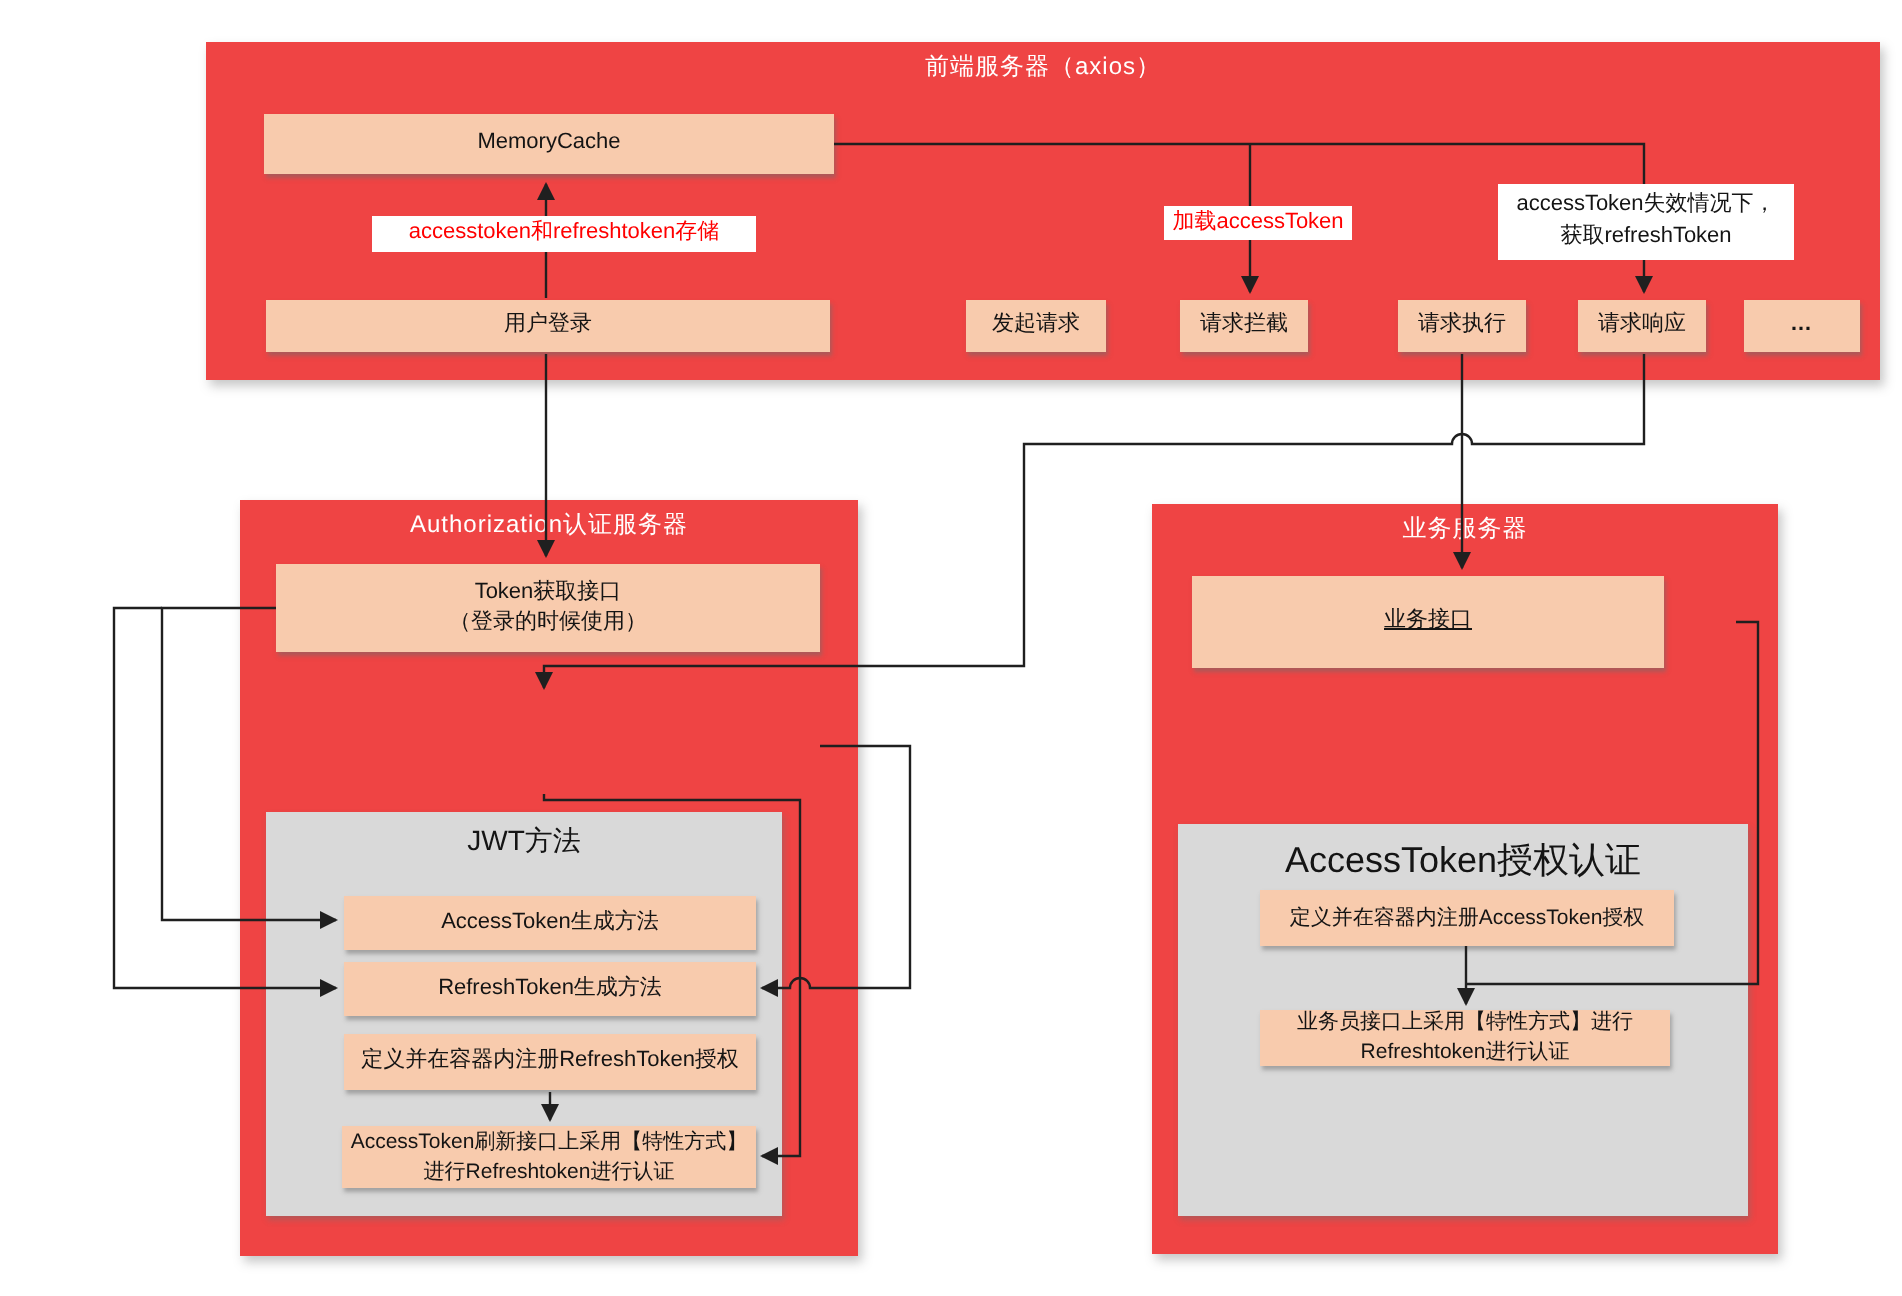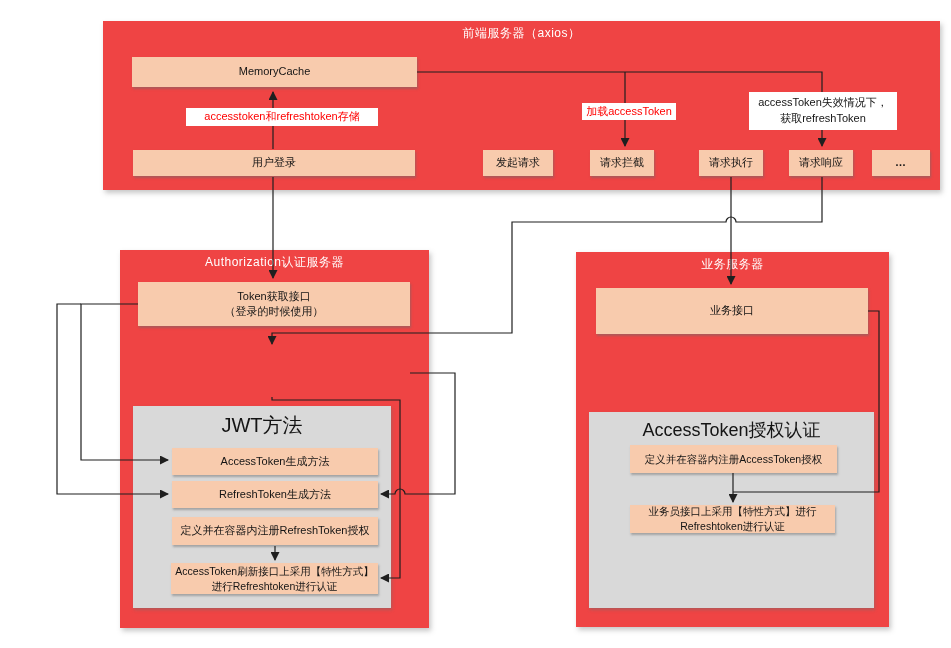--- a/index.html
+++ b/index.html
@@ -14,21 +14,21 @@
   }
   .container-title {
     position:absolute; top:4px; left:0; width:100%; text-align:center;
     color:#ffffff; font-size:12px; letter-spacing:.5px; z-index:2;
   }
   .panel {
     position:absolute; background:#d9d9d9; z-index:2;
     box-shadow:1px 2px 3px rgba(110,110,110,.45);
   }
   .panel-title { text-align:center; color:#141414; padding-top:6px; }
-  .panel-title.jwt { font-size:20px; }
+  .panel-title.jwt { font-size:14px; }
   .panel-title.atk { font-size:18px; }
   .node {
     position:absolute; background:#f8cbad; z-index:3; color:#141414;
     display:flex; flex-direction:column; align-items:center; justify-content:center;
     font-size:11px; line-height:1.4; text-align:center; padding:1px 4px;
     box-shadow:1px 2px 2px rgba(110,110,110,.5);
   }
   .wires { position:absolute; left:0; top:0; z-index:4; pointer-events:none; }
   .lbl {
     position:absolute; background:#ffffff; z-index:5; font-size:11px; line-height:1.45;
@@ -94,21 +94,21 @@
     <span>定义并在容器内注册RefreshToken授权</span>
   </div>
   <div class="node" style="left:171px; top:563px; width:207px; height:31px; font-size:10.5px;">
     <span>AccessToken刷新接口上采用【特性方式】进行Refreshtoken进行认证</span>
   </div>
 
   <div class="container" style="left:576px; top:252px; width:313px; height:375px;">
     <div class="container-title">业务服务器</div>
   </div>
 
-  <div class="node" style="left:596px; top:288px; width:272px; height:46px;">
+  <div class="node" style="left:596px; top:288px; width:236px; height:46px;text-decoration:underline;">
     <span>业务接口</span>
   </div>
 
   <div class="panel" style="left:589px; top:412px; width:285px; height:196px;">
     <div class="panel-title atk">AccessToken授权认证</div>
   </div>
 
   <div class="node" style="left:630px; top:445px; width:207px; height:28px; font-size:10.5px;">
     <span>定义并在容器内注册AccessToken授权</span>
   </div>

